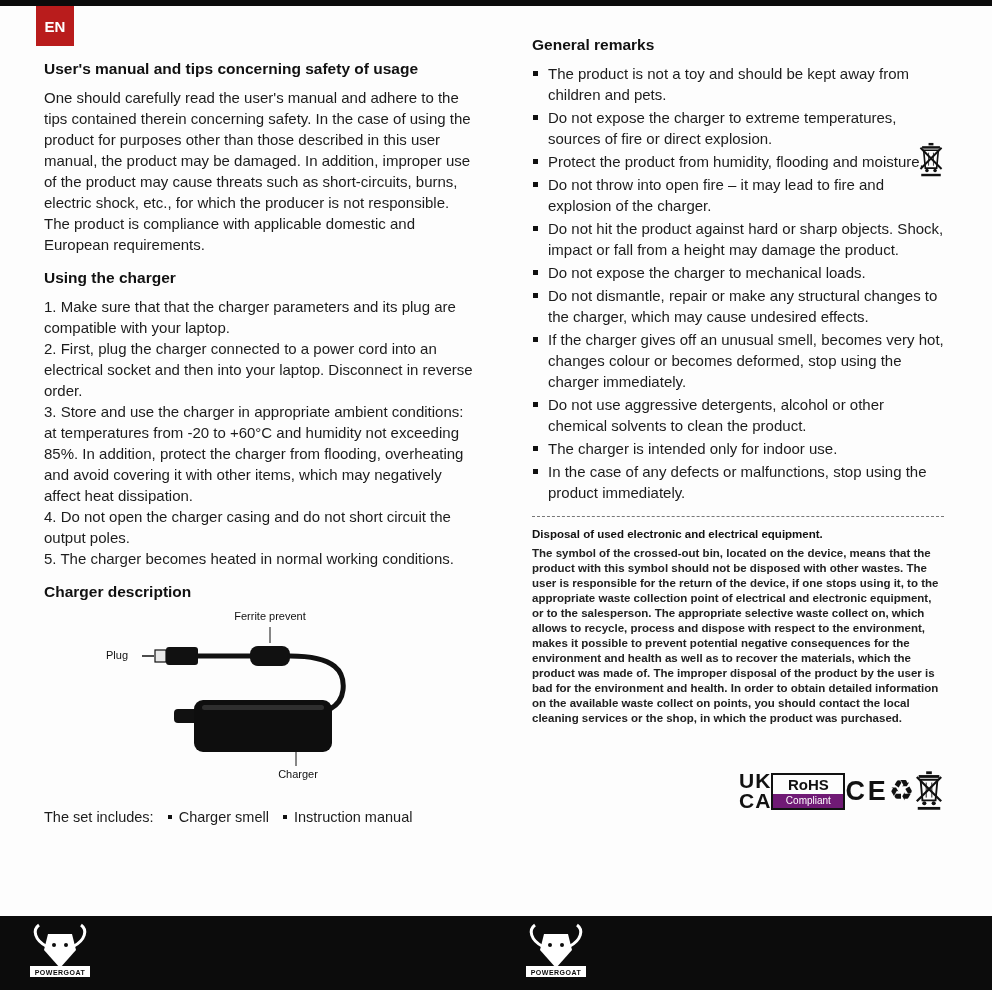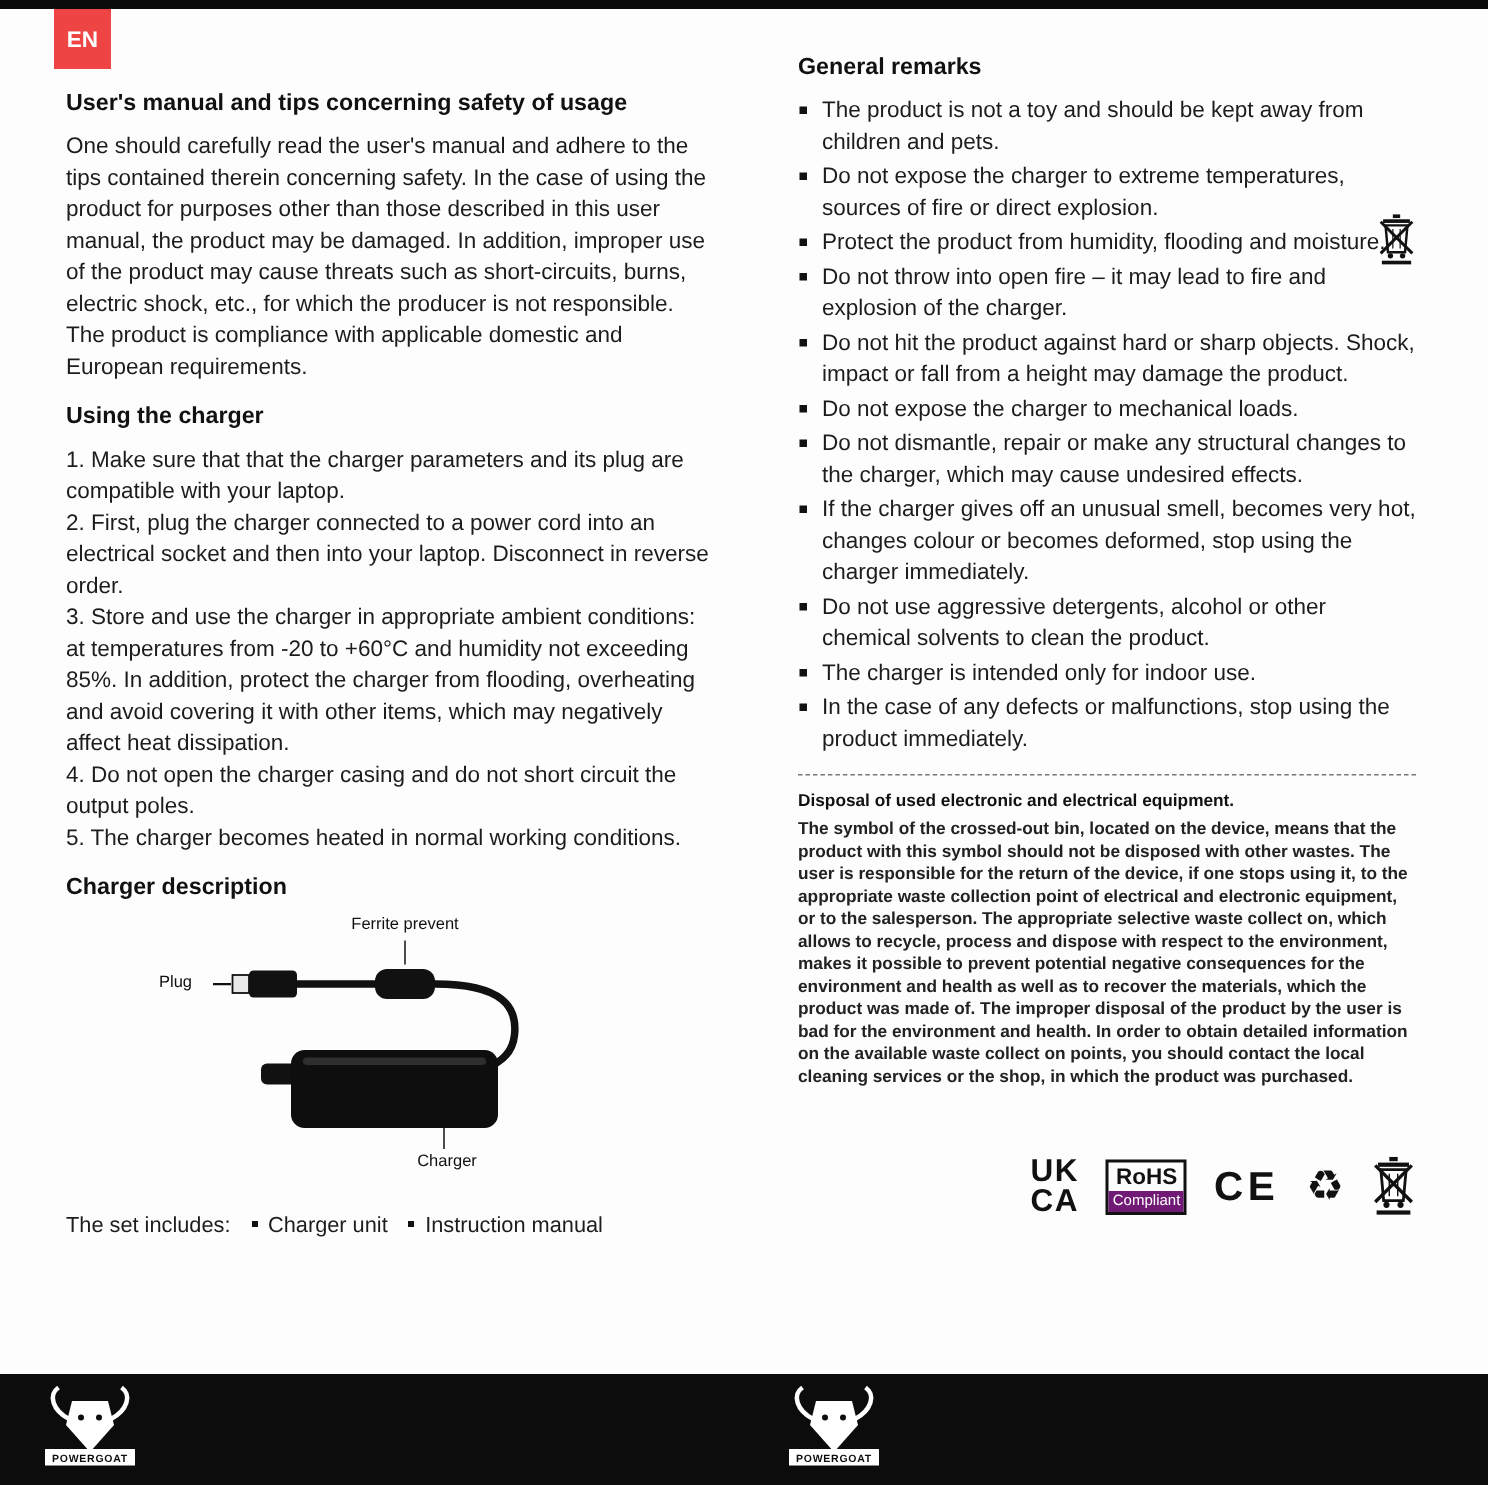--- a/index.html
+++ b/index.html
@@ -2,21 +2,21 @@
 <html><head>
 <meta charset="utf-8">
 <style>
   * { box-sizing: border-box; margin: 0; padding: 0; }
   html,body { width:992px; height:990px; }
   body { font-family: "Liberation Sans", "DejaVu Sans", sans-serif; background:#ffffff; }
   .page { position:relative; width:992px; height:990px; background:#fdfdfd; overflow:hidden; color:#1a1a1a; }
 
   .top-edge { position:absolute; top:0; left:0; width:100%; height:6px; background:#0b0b0b; }
 
-  .lang-badge { position:absolute; left:36px; top:6px; width:38px; height:40px; background:#ef4444;
+  .lang-badge { position:absolute; left:36px; top:6px; width:38px; height:40px; background:#b91c1c;
     color:#fff; font-weight:bold; font-size:15px; display:flex; align-items:center; justify-content:center; }
 
   .col-left  { position:absolute; left:44px;  top:60px; width:432px; }
   .col-right { position:absolute; left:532px; top:36px; width:412px; }
 
   h2 { font-size:15.5px; font-weight:bold; color:#111; margin:0 0 9px 0; }
   .col-left h2.mt { margin-top:14px; }
   p.body, p.step { font-size:15px; line-height:21px; color:#1c1c1c; }
   p.step { margin:0; }
 
@@ -35,23 +35,23 @@
   .dlabel { position:absolute; font-size:11px; color:#111; }
   .dlabel.ferrite { left:180px; top:0;   width:92px; text-align:center; }
   .dlabel.plug    { left:62px;  top:39px; }
   .dlabel.charger { left:224px; top:158px; width:60px; text-align:center; }
 
   .set-line { margin-top:14px; font-size:14.5px; color:#1c1c1c; }
   .set-line strong { font-weight:normal; }
   .sq { display:inline-block; width:4px; height:4px; background:#111; margin:0 7px 3px 10px; vertical-align:middle; }
 
   
-  .marks { margin-top:44px; display:flex; align-items:center; justify-content:flex-end; gap:18px; }
+  .marks { margin-top:44px; display:flex; align-items:center; justify-content:flex-end; }
   .ukca { display:flex; flex-direction:column; line-height:0.95; font-weight:bold; font-size:21px; letter-spacing:1px; color:#111; }
-  .rohs { border:2px solid #111; width:54px; text-align:center; }
+  .rohs { border:2px solid #111; width:74px; text-align:center; }
   .rohs-top { font-weight:bold; font-size:15px; padding:1px 0; color:#111; }
   .rohs-bottom { background:#701a75; color:#fff; font-size:10px; padding:1px 0 2px 0; }
   .ce { font-weight:bold; font-size:27px; letter-spacing:3px; color:#111; }
   .recycle { font-size:28px; color:#111; line-height:1; }
 
   .weee-top { position:absolute; left:918px; top:142px; }
 
   
   .band { position:absolute; left:0; top:916px; width:100%; height:74px; background:#0c0c0c; }
   .goat { position:absolute; top:6px; }
@@ -103,21 +103,21 @@
 
         <line x1="252" y1="142" x2="252" y2="156" stroke="#111" stroke-width="1"></line>
       </svg>
       <span class="dlabel ferrite">Ferrite prevent</span>
       <span class="dlabel plug">Plug</span>
       <span class="dlabel charger">Charger</span>
     </div>
 
     <p class="set-line">
       <strong>The set includes:</strong>
-      <span class="sq"></span><span>Charger unit</span>
+      <span class="sq"></span><span>Charger smell</span>
       <span class="sq"></span><span>Instruction manual</span>
     </p>
   </div>
 
   <div class="col-right">
     <h2>General remarks</h2>
     <ul class="remarks">
       <li>The product is not a toy and should be kept away from children and pets.</li>
       <li>Do not expose the charger to extreme temperatures, sources of fire or direct explosion.</li>
       <li>Protect the product from humidity, flooding and moisture.</li>

